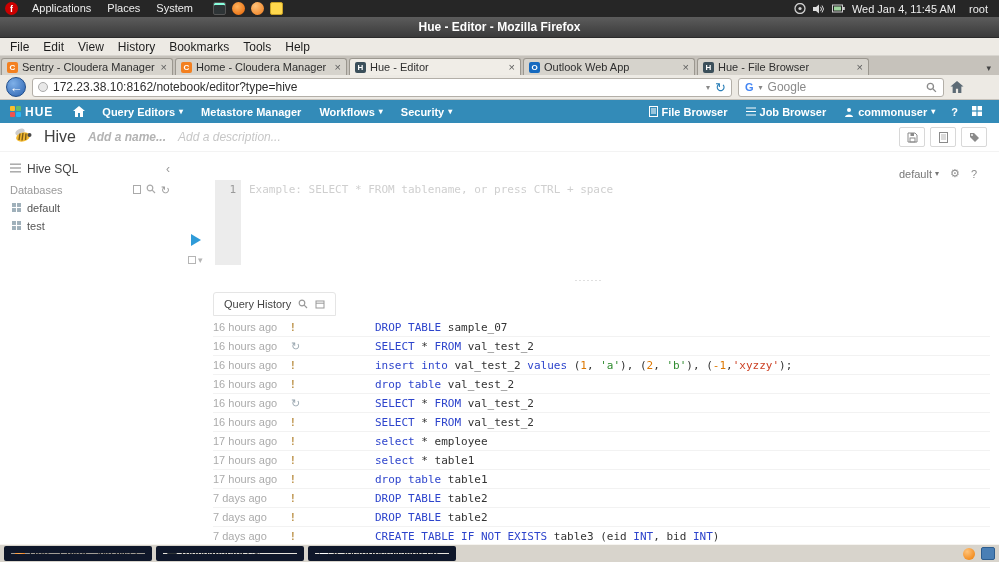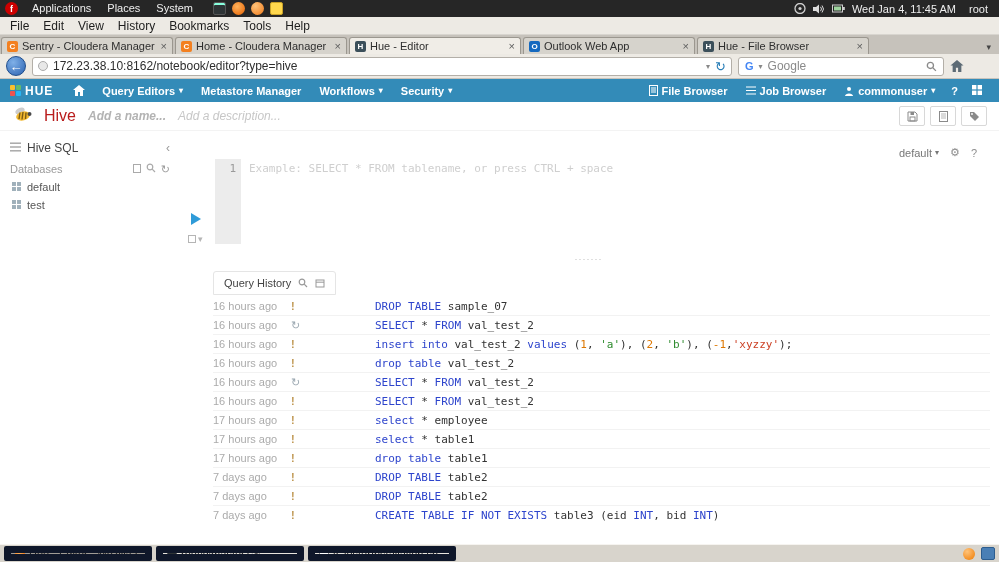--- a/index.html
+++ b/index.html
@@ -59,21 +59,21 @@
 .huelogotext{font-size:12px;letter-spacing:1px}
 .huehome{display:flex;padding:0 8px}
 .hueitem{padding:0 9px;display:flex;align-items:center;gap:4px;white-space:nowrap;cursor:default}
 .caret{font-size:8px}
 .hueright{margin-left:auto;display:flex;align-items:center}
 .hicon{display:inline-flex}
 .huecircle{padding:0 7px;font-size:11px}
 
 
 .hiveheader{height:29px;display:flex;align-items:center;padding:0 12px;gap:12px;background:#fff;border-bottom:1px solid #f3f3f3}
-.hivename{font-size:16px;color:#b91c1c}
+.hivename{font-size:16px;color:#404040}
 .addname{font-size:12px;font-weight:bold;font-style:italic;color:#b3b3b3}
 .adddesc{font-size:12px;font-style:italic;color:#c7c7c7}
 .hbtns{margin-left:auto;display:flex;gap:5px}
 .hbtn{width:26px;height:20px;border:1px solid #d8d8d8;border-radius:2px;background:#fff;display:flex;align-items:center;justify-content:center}
 
 
 .content{display:flex;height:392px;overflow:hidden}
 .sidebar{width:178px;flex:none;padding:8px 8px 0 10px;font-size:12px;color:#444}
 .sbrow{display:flex;align-items:center;gap:6px;height:18px}
 .sbcollapse{margin-left:auto;color:#999;font-size:12px}
@@ -160,20 +160,23 @@
             <rect x="0.5" y="1" width="10" height="7" fill="none" stroke="#cfcfcf"></rect>
             <rect x="11" y="3" width="1.8" height="3" fill="#cfcfcf"></rect>
             <rect x="2" y="2.5" width="7" height="4" fill="#9fd59f"></rect>
           </svg>
         </span>
       <span class="dclock">Wed Jan  4, 11:45 AM</span>
       <span class="duser">root</span>
     </span>
   </div>
 
+  <div class="tbar">
+    <span>Hue - Editor - Mozilla Firefox</span>
+  </div>
 
   <div class="mbar">
       <span class="mitem">File</span>
       <span class="mitem">Edit</span>
       <span class="mitem">View</span>
       <span class="mitem">History</span>
       <span class="mitem">Bookmarks</span>
       <span class="mitem">Tools</span>
       <span class="mitem">Help</span>
     </div>

